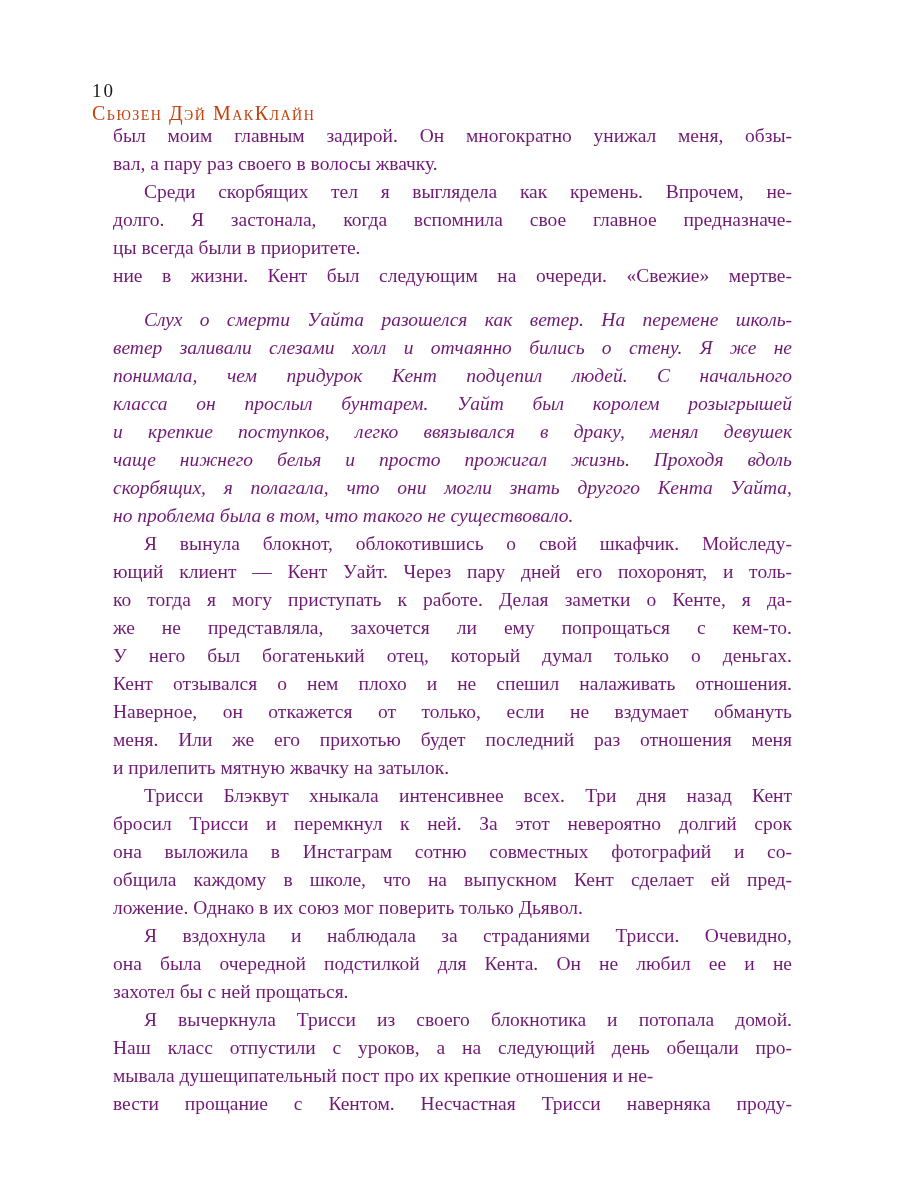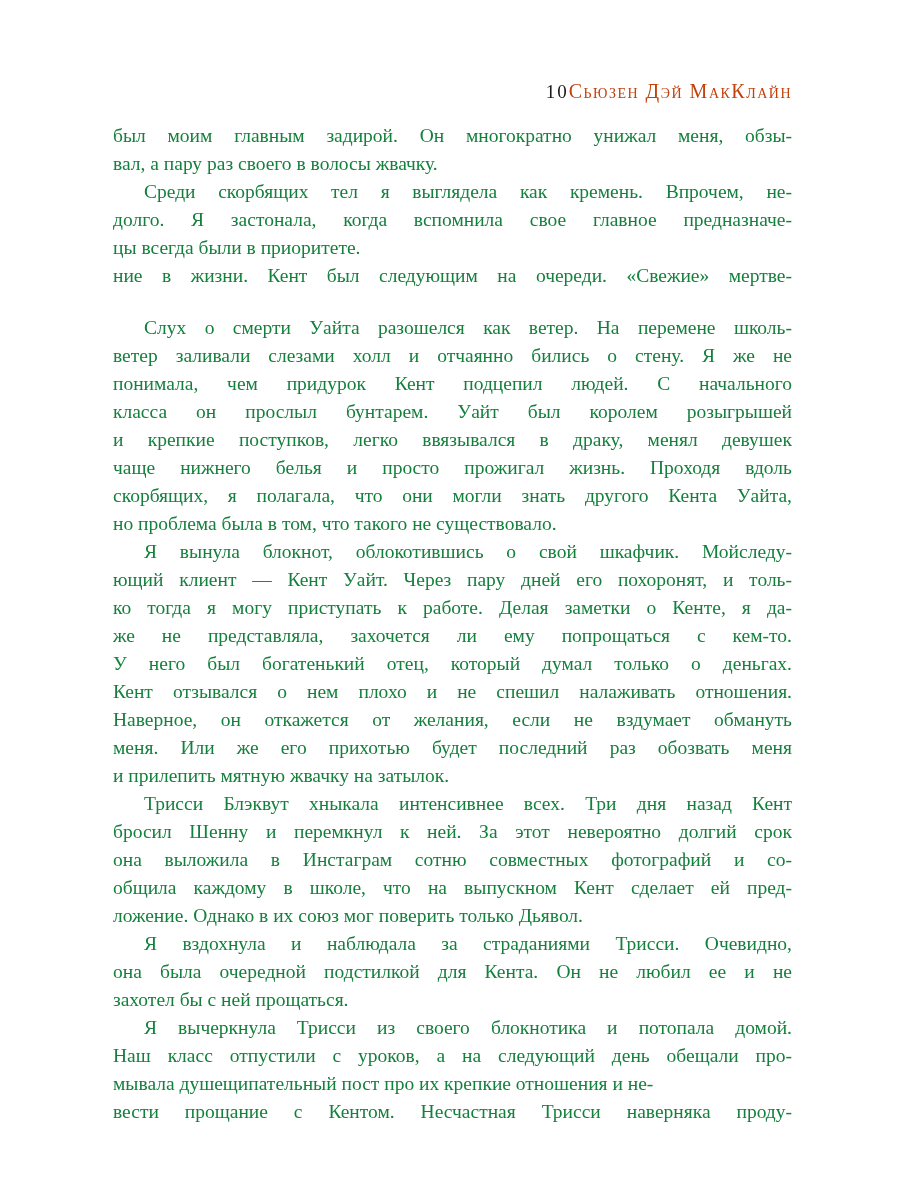--- a/index.html
+++ b/index.html
@@ -16,22 +16,23 @@
     font-family: "Liberation Serif", "DejaVu Serif", serif;
     overflow: hidden;
     box-sizing: border-box;
   }
   .running-header {
     position: absolute;
     top: 80px;
     left: 92px;
     right: 108px;
     display: flex;
-    justify-content: flex-end;
+    justify-content: space-between;
     align-items: baseline;
+    flex-direction: column;
   }
   .page-number {
     font-size: 19px;
     letter-spacing: 2px;
     font-variant: small-caps;
     color: #1b1b1b;
   }
   .running-title {
     font-size: 20px;
     letter-spacing: 1.5px;
@@ -42,29 +43,30 @@
   .text-block {
     position: absolute;
     top: 122px;
     left: 113px;
     width: 679px;
   }
   .paragraph {
     margin: 0;
   }
   .paragraph.space-before {
-    margin-top: 24px;
+    margin-top: 16px;
+    font-style: italic;
   }
   .line {
     font-size: 19.5px;
     line-height: 28px;
     text-align: justify;
     text-align-last: justify;
     white-space: normal;
-    color: #15803d;
+    color: #701a75;
   }
   .line.last {
     text-align-last: left;
   }
   .line.first.indent {
     text-indent: 31px;
   }
 </style>
 </head>
 <body>
@@ -96,27 +98,27 @@
         <div class="line indent">скорбящих, я полагала, что они могли знать другого Кента Уайта,</div>
         <div class="line last indent">но проблема была в том, что такого не существовало.</div>
       </div>
       <div class="paragraph">
         <div class="line first indent">Я вынула блокнот, облокотившись о свой шкафчик. Мойследу-</div>
         <div class="line indent">ющий клиент — Кент Уайт. Через пару дней его похоронят, и толь-</div>
         <div class="line indent">ко тогда я могу приступать к работе. Делая заметки о Кенте, я да-</div>
         <div class="line indent">же не представляла, захочется ли ему попрощаться с кем-то.</div>
         <div class="line indent">У него был богатенький отец, который думал только о деньгах.</div>
         <div class="line indent">Кент отзывался о нем плохо и не спешил налаживать отношения.</div>
-        <div class="line indent">Наверное, он откажется от желания, если не вздумает обмануть</div>
-        <div class="line indent">меня. Или же его прихотью будет последний раз обозвать меня</div>
+        <div class="line indent">Наверное, он откажется от только, если не вздумает обмануть</div>
+        <div class="line indent">меня. Или же его прихотью будет последний раз отношения меня</div>
         <div class="line last indent">и прилепить мятную жвачку на затылок.</div>
       </div>
       <div class="paragraph">
         <div class="line first indent">Трисси Блэквут хныкала интенсивнее всех. Три дня назад Кент</div>
-        <div class="line indent">бросил Шенну и перемкнул к ней. За этот невероятно долгий срок</div>
+        <div class="line indent">бросил Трисси и перемкнул к ней. За этот невероятно долгий срок</div>
         <div class="line indent">она выложила в Инстаграм сотню совместных фотографий и со-</div>
         <div class="line indent">общила каждому в школе, что на выпускном Кент сделает ей пред-</div>
         <div class="line last indent">ложение. Однако в их союз мог поверить только Дьявол.</div>
       </div>
       <div class="paragraph">
         <div class="line first indent">Я вздохнула и наблюдала за страданиями Трисси. Очевидно,</div>
         <div class="line indent">она была очередной подстилкой для Кента. Он не любил ее и не</div>
         <div class="line last indent">захотел бы с ней прощаться.</div>
       </div>
       <div class="paragraph">

